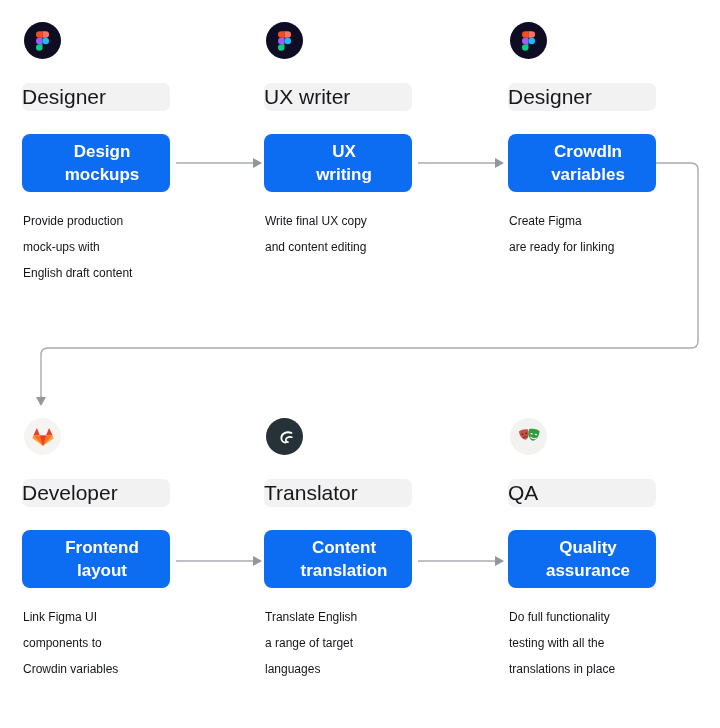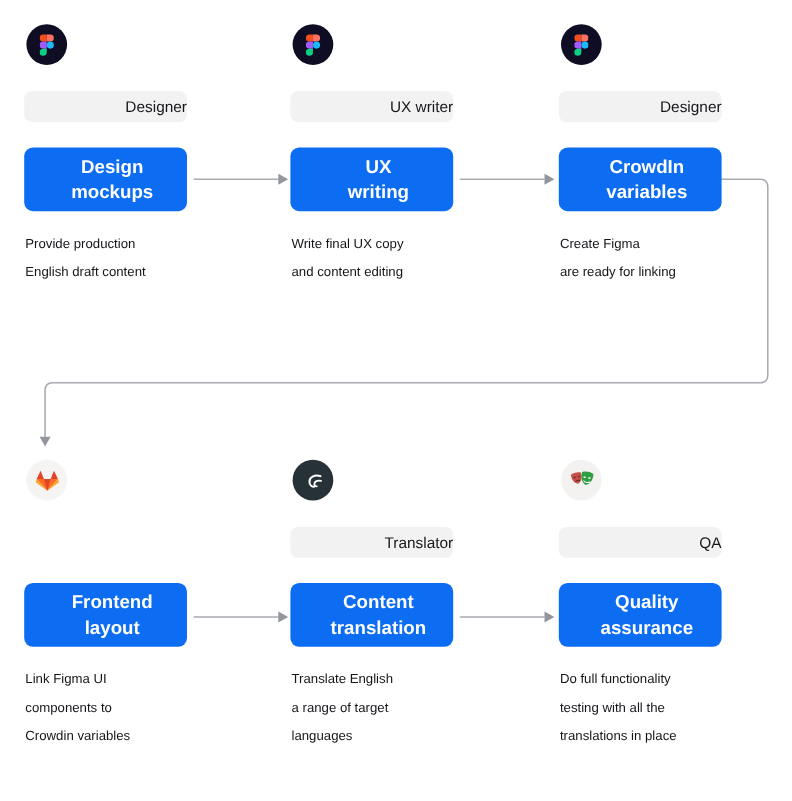--- a/index.html
+++ b/index.html
@@ -32,22 +32,22 @@
     position:absolute;top:0;left:2px;width:37px;height:37px;border-radius:50%;
     display:flex;align-items:center;justify-content:center;
   }
   .icon-figma{background:var(--figma-circle);}
   .icon-gitlab{background:var(--gitlab-circle);}
   .icon-crowdin{background:var(--crowdin-circle);}
   .icon-qa{background:var(--qa-circle);}
   .role{
     position:absolute;top:61px;left:0;width:100%;height:28px;
     background:var(--role-bg);border-radius:7px;
-    display:flex;align-items:center;justify-content:flex-end;
-    font-size:14px;color:#17181b;
+    display:flex;align-items:center;justify-content:flex-start;
+    font-size:21px;color:#17181b;
   }
   .step-btn{
     position:absolute;top:112px;left:0;width:100%;height:58px;
     background:var(--accent-blue);border:none;border-radius:8px;
     display:flex;flex-direction:column;align-items:center;justify-content:center;
     color:#ffffff;font-weight:700;font-size:17px;line-height:23px;
     font-family:"Liberation Sans","DejaVu Sans",sans-serif;
     cursor:pointer;
     padding-left:12px;
   }
@@ -89,20 +89,21 @@
   </div>
   <div class="role">
       <span>Designer</span>
     </div>
   <button class="step-btn">
     <span>Design</span>
     <span>mockups</span>
   </button>
   <div class="desc">
     <div>Provide production</div>
+    <div>mock-ups with</div>
     <div>English draft content</div>
   </div>
 </div>
 
 <div class="card r1 c2">
   <div class="icon-circle icon-figma">
     <svg viewBox="0 0 38 57" width="13" height="20">
       <path fill="#f24e1e" d="M0 9.5A9.5 9.5 0 0 1 9.5 0H19v19H9.5A9.5 9.5 0 0 1 0 9.5z"></path>
       <path fill="#ff7262" d="M19 0h9.5a9.5 9.5 0 1 1 0 19H19V0z"></path>
       <path fill="#a259ff" d="M0 28.5A9.5 9.5 0 0 1 9.5 19H19v19H9.5A9.5 9.5 0 0 1 0 28.5z"></path>
@@ -150,20 +151,23 @@
   <div class="icon-circle icon-gitlab">
     <svg viewBox="0 0 36 36" width="26" height="26">
       <polygon points="9.6,5.5 13.8,15.8 4.6,15.8" fill="#e24329"></polygon>
       <polygon points="26.4,5.5 31.4,15.8 22.2,15.8" fill="#e24329"></polygon>
       <polygon points="4.6,15.8 31.4,15.8 18,30.5" fill="#fc6d26"></polygon>
       <polygon points="13.8,15.8 22.2,15.8 18,30.5" fill="#e24329"></polygon>
       <polygon points="4.6,15.8 3.4,19.8 18,30.5" fill="#fca326"></polygon>
       <polygon points="31.4,15.8 32.6,19.8 18,30.5" fill="#fca326"></polygon>
     </svg>
   </div>
+  <div class="role">
+      <span>Developer</span>
+    </div>
   <button class="step-btn">
     <span>Frontend</span>
     <span>layout</span>
   </button>
   <div class="desc">
     <div>Link Figma UI</div>
     <div>components to</div>
     <div>Crowdin variables</div>
   </div>
 </div>

